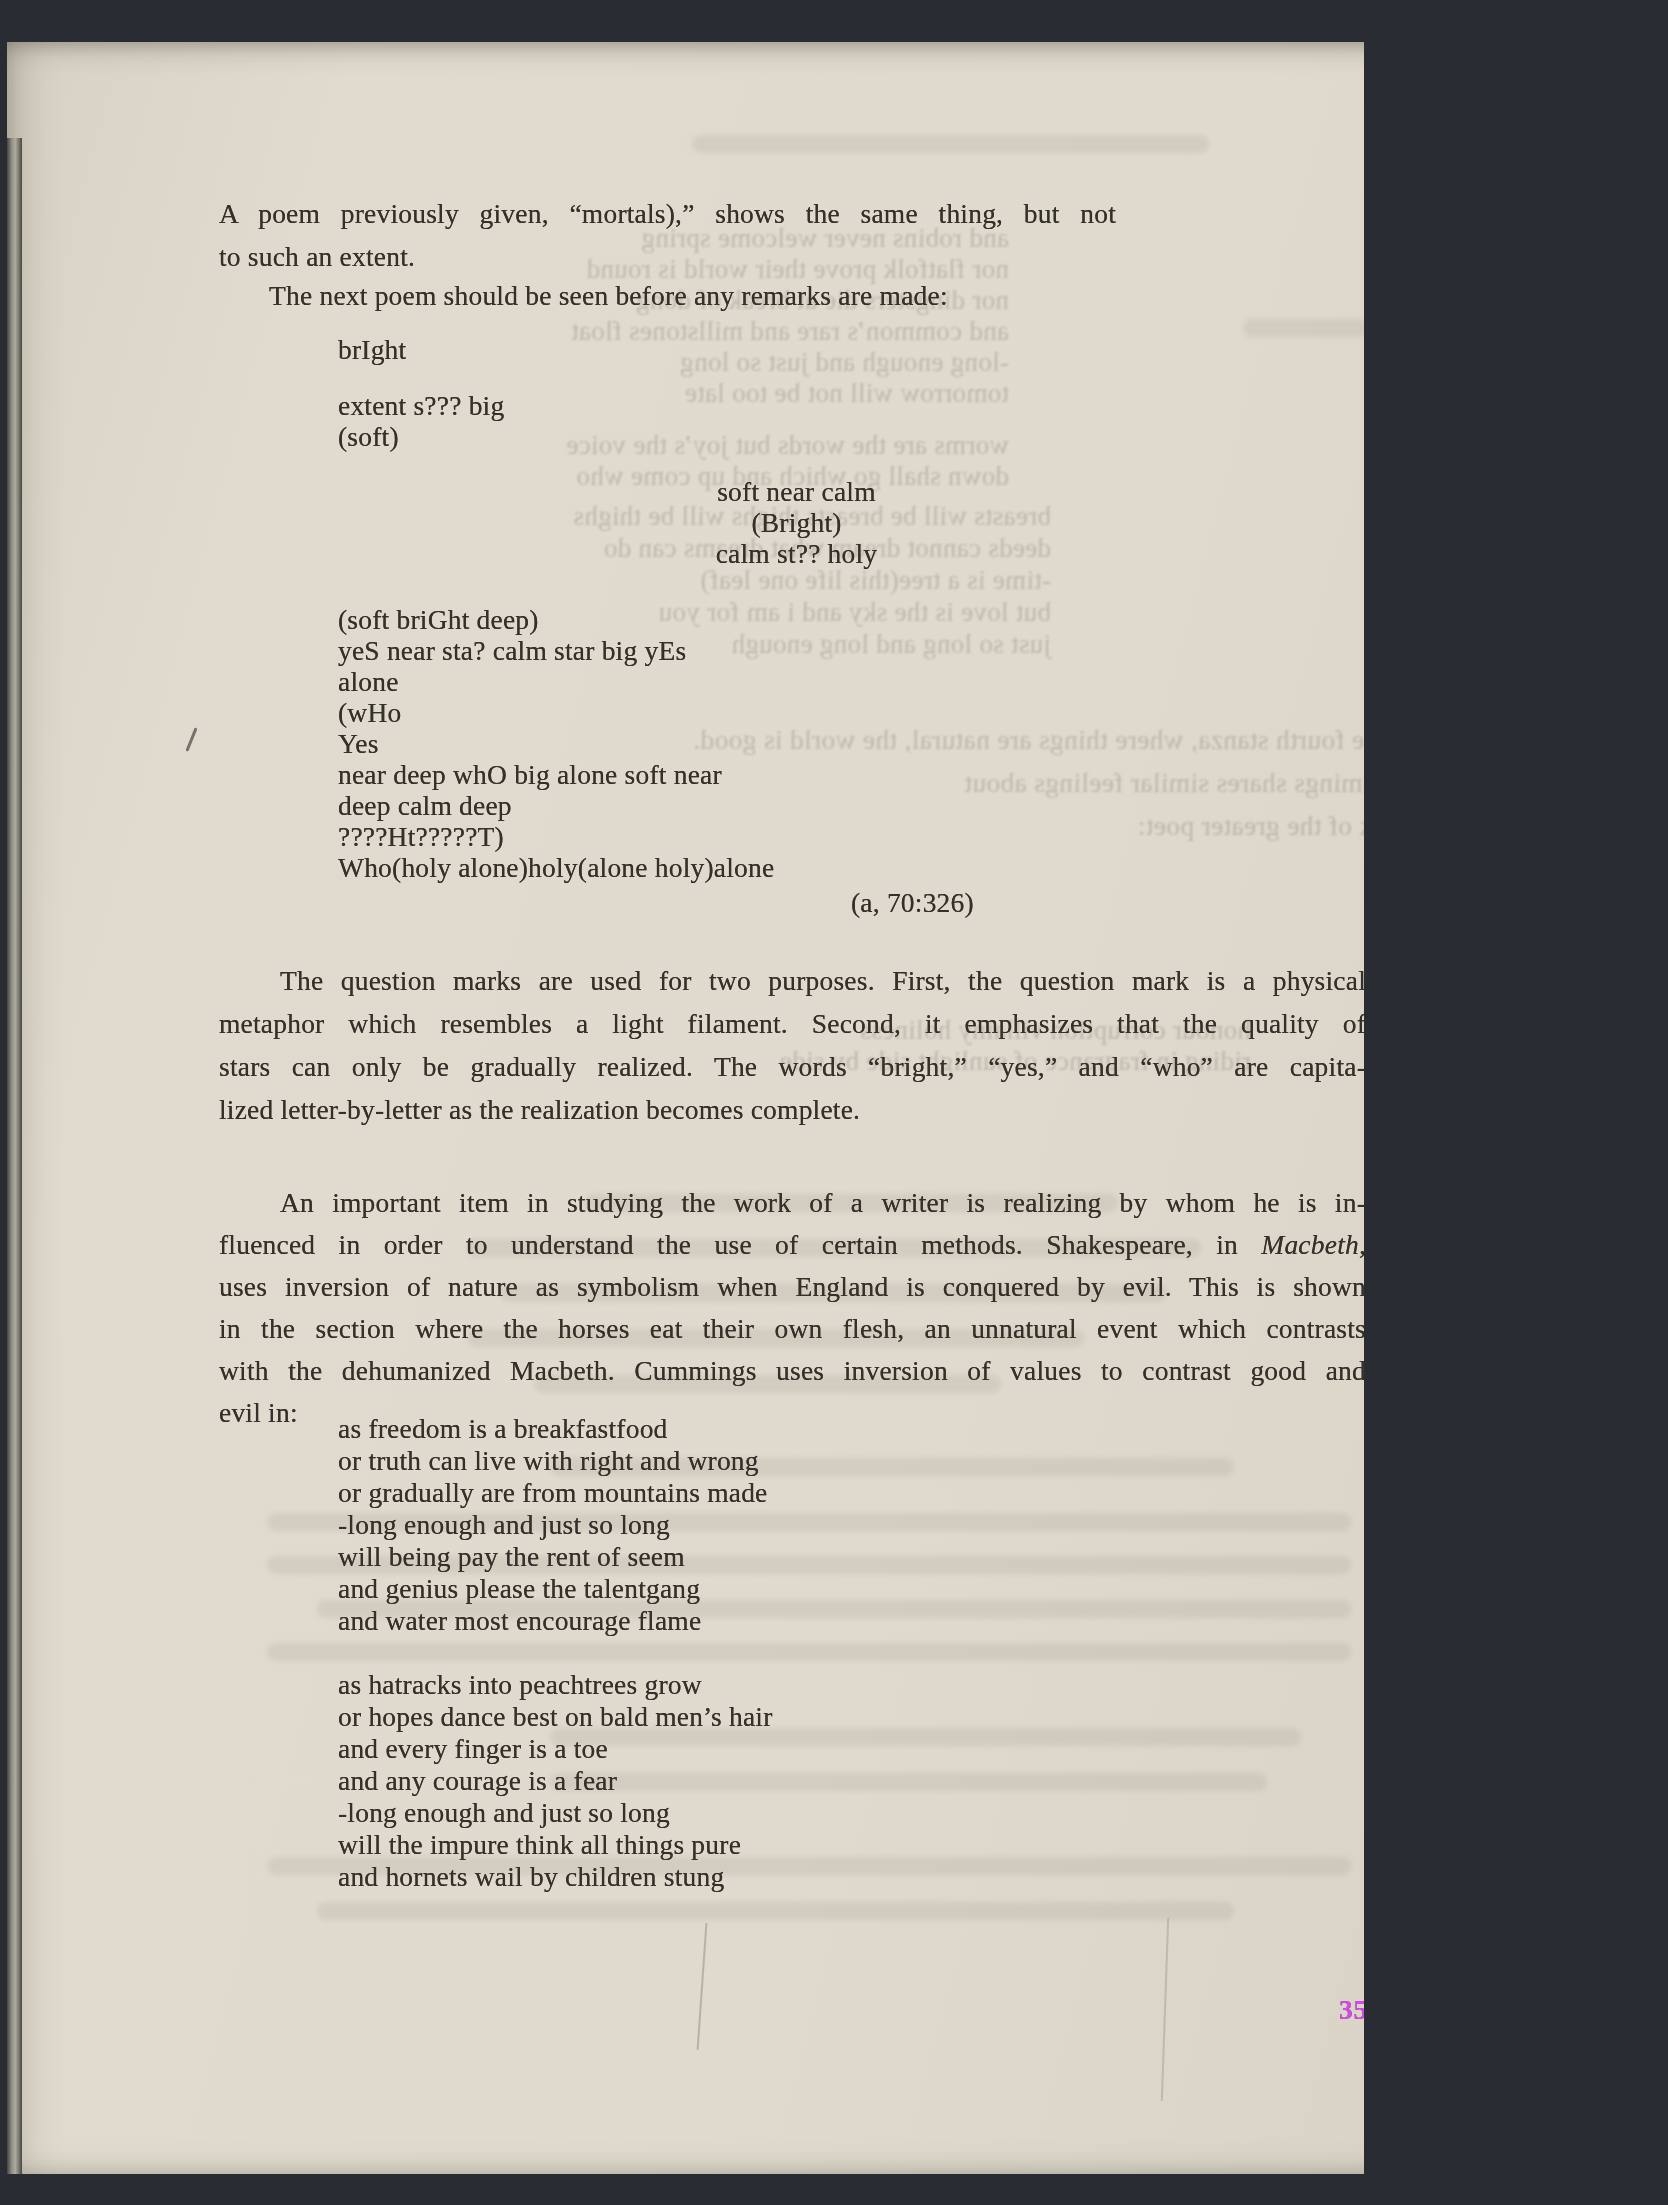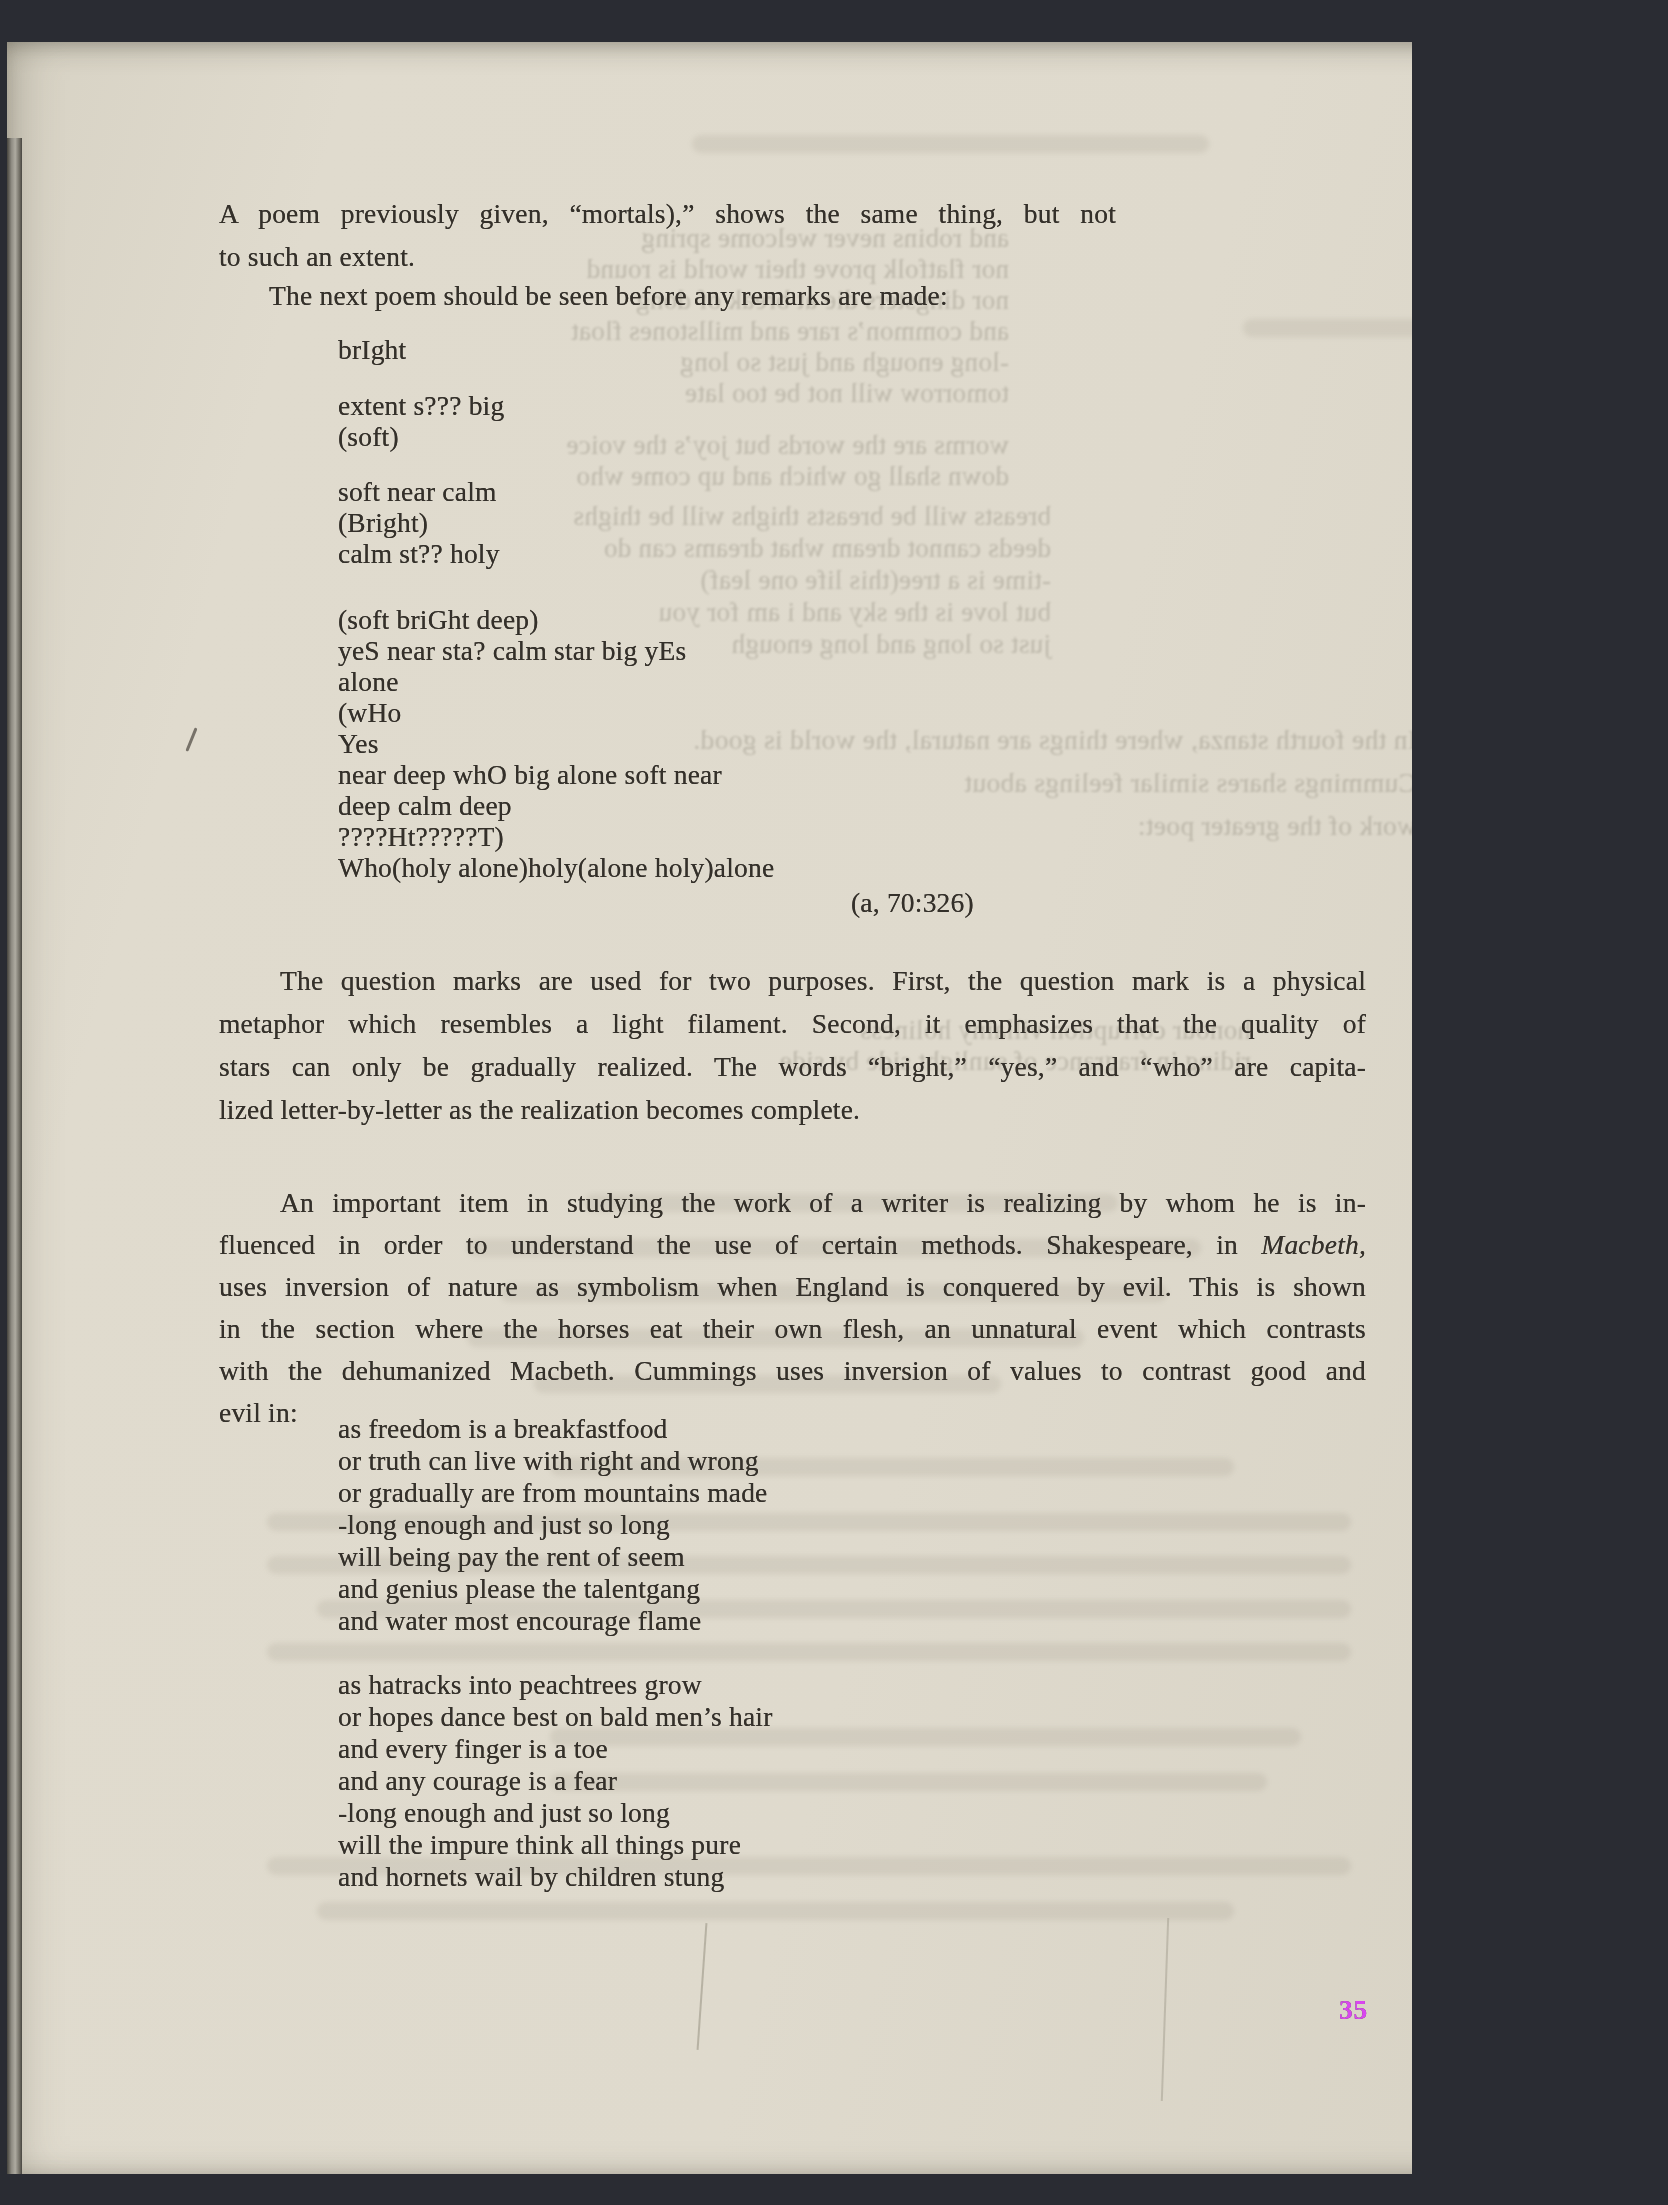--- a/index.html
+++ b/index.html
@@ -1,18 +1,18 @@
 <!DOCTYPE html>
 <html style="font-size:13.3px"><head>
 <meta charset="utf-8">
 <style>
   html,body{margin:0;padding:0;}
   body{width:1668px;height:2205px;background:#2a2c33;position:relative;
        font-family:"Liberation Serif", serif;}
-  .scan{position:absolute;inset:0;width:1364px;height:2205px;overflow:hidden;padding-left:48px;}
+  .scan{position:absolute;inset:0;width:1364px;height:2205px;overflow:hidden;}
 
   
   .paper{position:absolute;left:6.7px;top:42px;width:1620px;height:2132px;z-index:0;
     background:linear-gradient(105deg,#d7d2c4 0%,#e0dbce 16%,#dfdacd 58%,#d7d2c4 100%);
     box-shadow: inset 25px 0 50px -22px rgba(95,90,75,.45),
                 inset -8.3px 0 28px -16.7px rgba(95,90,75,.38),
                 inset 0 15px 28px -18.3px rgba(60,58,50,.55),
                 inset 0 -11.7px 25px -16.7px rgba(80,76,64,.35);}
   .edge{position:absolute;left:6.7px;top:138px;width:15px;height:2036px;z-index:1;
     background:linear-gradient(90deg,#45433c 0%,#8f8c83 30%,#aeaba1 55%,#6e6b62 85%,#474540 100%);}
@@ -38,21 +38,21 @@
   .p1{left:219px;top:192px;width:897px;}
   .p2{left:208px;top:274px;width:1147px;}
   .p3{left:219px;top:959px;width:1147px;}
   .p3 .bl{line-height:43px;}
   .p4{left:219px;top:1138px;width:1147px;margin-top:44px;}
   .p4 .bl{line-height:42px;}
   .it{font-style:italic;}
 
   .poem{left:338px;width:917px;}
   .poem .pline{line-height:31px;white-space:pre;}
-  .s1{top:334px;} .s2{top:390px;} .s3{top:476px;} .s4{top:604px;}
+  .s1{top:334px;} .s2{top:390px;} .s3{top:476px;text-align:center;} .s4{top:604px;}
   .cite{left:851px;top:887px;}
   .f1{top:1413px;} .f1 .pline{line-height:32px;}
   .f2{top:1669px;} .f2 .pline{line-height:32px;}
 
   .pageno{left:1339px;top:1994px;letter-spacing:0.8px;font-weight:bold;color:#d946ef;}
 
   
   .mark-slash{position:absolute;z-index:2;left:190px;top:727px;width:2.5px;height:25px;
       background:#4a463e;opacity:.7;transform:rotate(22deg);border-radius:1.7px;}
   .scratch{position:absolute;z-index:2;left:701px;top:1923px;width:1.7px;height:127px;

